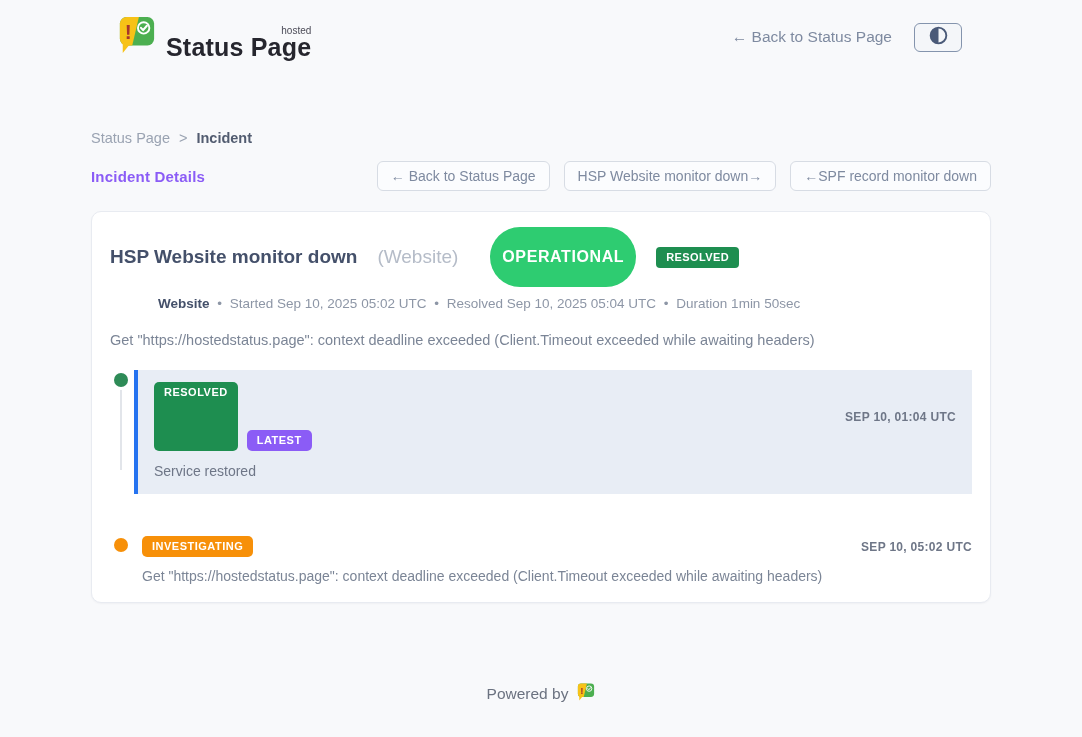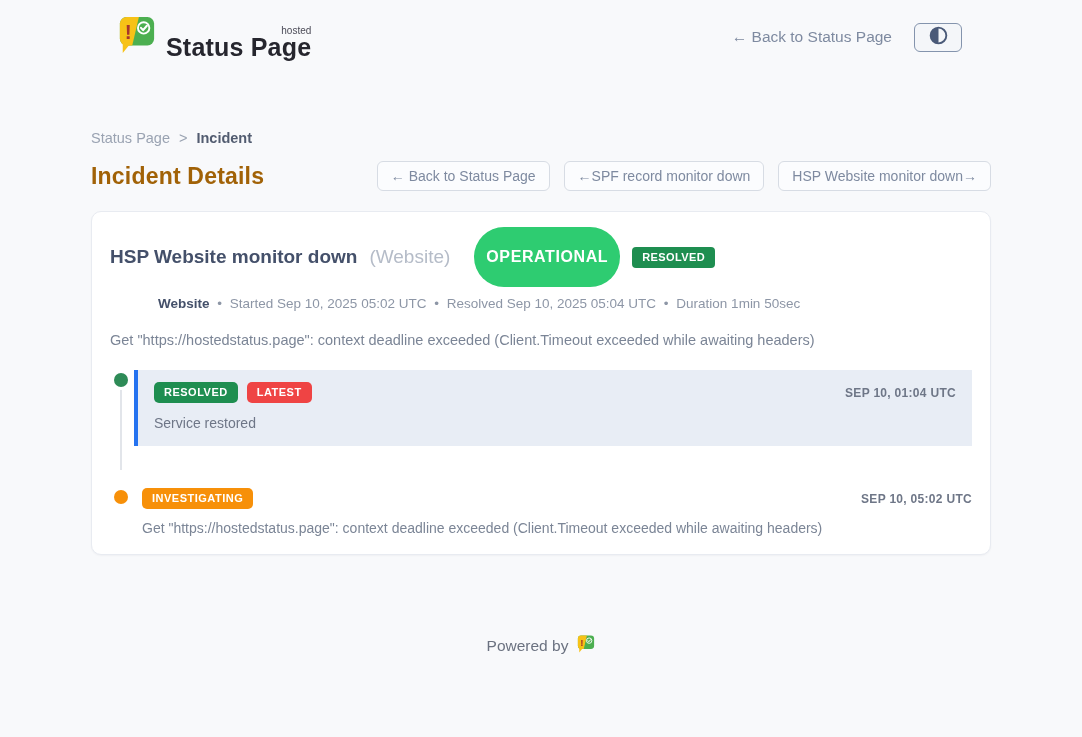--- a/index.html
+++ b/index.html
@@ -26,34 +26,34 @@
     width:48px; height:29px; border:1px solid #8494ad; border-radius:6px;
     background:#f4f6f9; display:flex; align-items:center; justify-content:center; cursor:pointer;
   }
 
   
   .main { width:900px; margin:0 91px; }
   .breadcrumb { margin-top:70px; font-size:14.5px; color:#9aa3b2; display:flex; gap:9px; align-items:center; }
   .breadcrumb .crumb-current { color:#525c70; font-weight:700; }
 
   .title-row { margin-top:15px; display:flex; align-items:center; justify-content:space-between; }
-  .page-title { font-size:23px; font-weight:700; color:#a16207; letter-spacing:.2px; }
+  .page-title { font-size:15px; font-weight:700; color:#8b5cf6; letter-spacing:.2px; }
   .nav-buttons { display:flex; gap:14px; }
   .nav-btn {
     border:1px solid #d7dce4; border-radius:6px; background:#fbfcfe;
     color:#7e8aa0; font-size:14px; padding:6px 13px; cursor:pointer;
     font-family:"Liberation Sans", sans-serif; white-space:nowrap;
   }
 
   
   .card {
     margin-top:20px; background:#fff; border:1px solid #e8ebf1; border-radius:10px;
     padding:15px 18px 18px; box-shadow:0 1px 2px rgba(16,24,40,.04);
   }
-  .card-title-row { display:flex; align-items:center; flex-wrap:wrap; gap:12px; }
+  .card-title-row { display:flex; align-items:center; flex-wrap:wrap; gap:20px; }
   .incident-title { font-size:19px; font-weight:700; color:#44506a; }
   .incident-component { font-size:19px; font-weight:400; color:#b5bcc8; margin-left:0; }
   .badge { color:#fff; font-weight:700; text-transform:uppercase; display:inline-block; line-height:1; }
   .badge-operational { background:#2ecc71; border-radius:999px; font-size:16px; letter-spacing:.6px; padding:22px 12px; margin-left:12px; }
   .badge-resolved-hdr { background:#1e8e50; border-radius:4px; font-size:11px; letter-spacing:.4px; padding:5px 10px; }
 
   .meta-line { margin-top:9px; font-size:13.5px; color:#8d96a6;margin-left:48px; }
   .meta-line .meta-strong { color:#44506a; font-weight:700; }
   .meta-sep { margin:0 4px; }
 
@@ -67,21 +67,21 @@
   .t-dotcol { width:24px; flex:0 0 24px; }
   .t-dot { width:14px; height:14px; border-radius:50%; margin-left:4px; box-shadow:0 0 0 3px #fff; position:relative; z-index:1; }
   .t-dot-green { background:#2e8b57; margin-top:3px; }
   .t-dot-orange { background:#f79009; margin-top:4px; }
   .t-body { flex:1; }
   .t-box { background:#e8edf5; border-left:4px solid #2573f0; padding:12px 16px 15px; }
   .t-head { display:flex; align-items:center; justify-content:space-between; }
   .t-badges { display:flex; gap:9px; }
   .badge-sm { font-size:11px; letter-spacing:.5px; padding:5px 10px; border-radius:5px; }
   .badge-green { background:#1e8e50; }
-  .badge-blue { background:#ef4444; }
+  .badge-blue { background:#8b5cf6;margin-top:48px; }
   .badge-orange { background:#f79009; }
   .t-time { font-size:12px; font-weight:700; color:#6e7687; letter-spacing:.3px; }
   .t-msg { margin-top:12px; font-size:14px; color:#6e7687; }
   .t-plain { padding:2px 0 0 8px; }
   .t-plain .t-msg { color:#7b8596; margin-top:11px; }
 
   
   .footer { text-align:center; margin-top:79px; }
   .powered { display:inline-flex; align-items:center; gap:9px; font-size:15.5px; color:#6b7280; }
   .copyright { margin-top:17px; font-size:12.5px; color:#b4bac4; }
@@ -124,22 +124,22 @@
   <div class="breadcrumb">
     <span class="crumb-root">Status Page</span>
     <span>&gt;</span>
     <span class="crumb-current">Incident</span>
   </div>
 
   <div class="title-row">
     <h1 class="page-title">Incident Details</h1>
     <div class="nav-buttons">
       <button class="nav-btn">← Back to Status Page</button>
+      <button class="nav-btn">HSP Website monitor down→</button>
       <button class="nav-btn">←SPF record monitor down</button>
-      <button class="nav-btn">HSP Website monitor down→</button>
     </div>
   </div>
 
   <div class="card">
 
     <div class="card-title-row">
       <span class="incident-title">HSP Website monitor down</span>
       <span class="incident-component">(Website)</span>
       <span class="badge badge-operational">OPERATIONAL</span>
       <span class="badge badge-resolved-hdr">RESOLVED</span>

